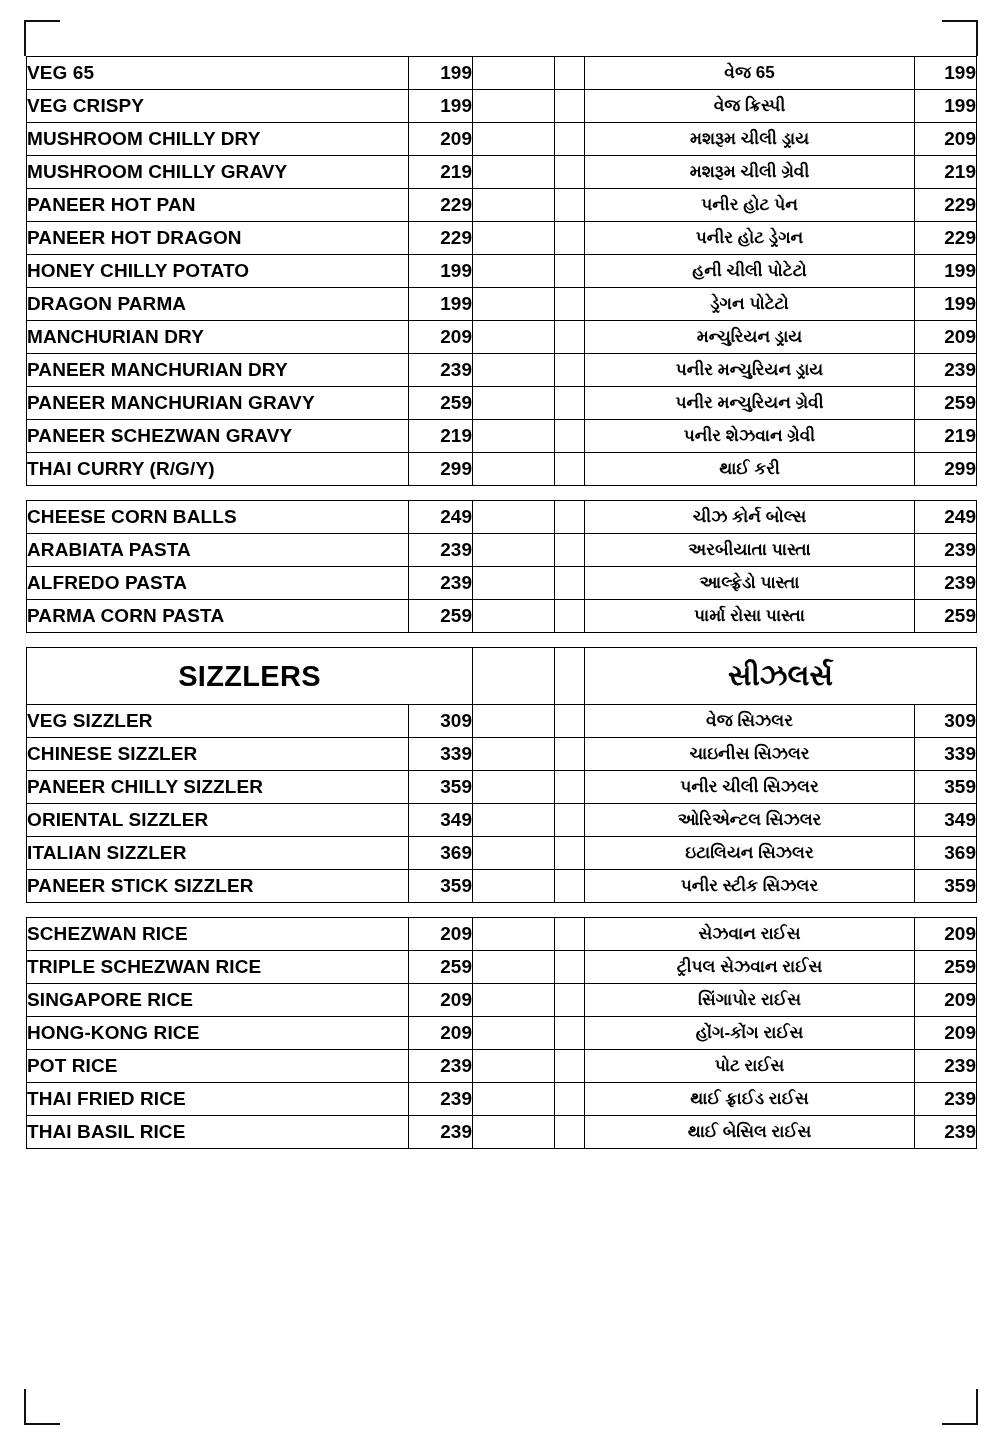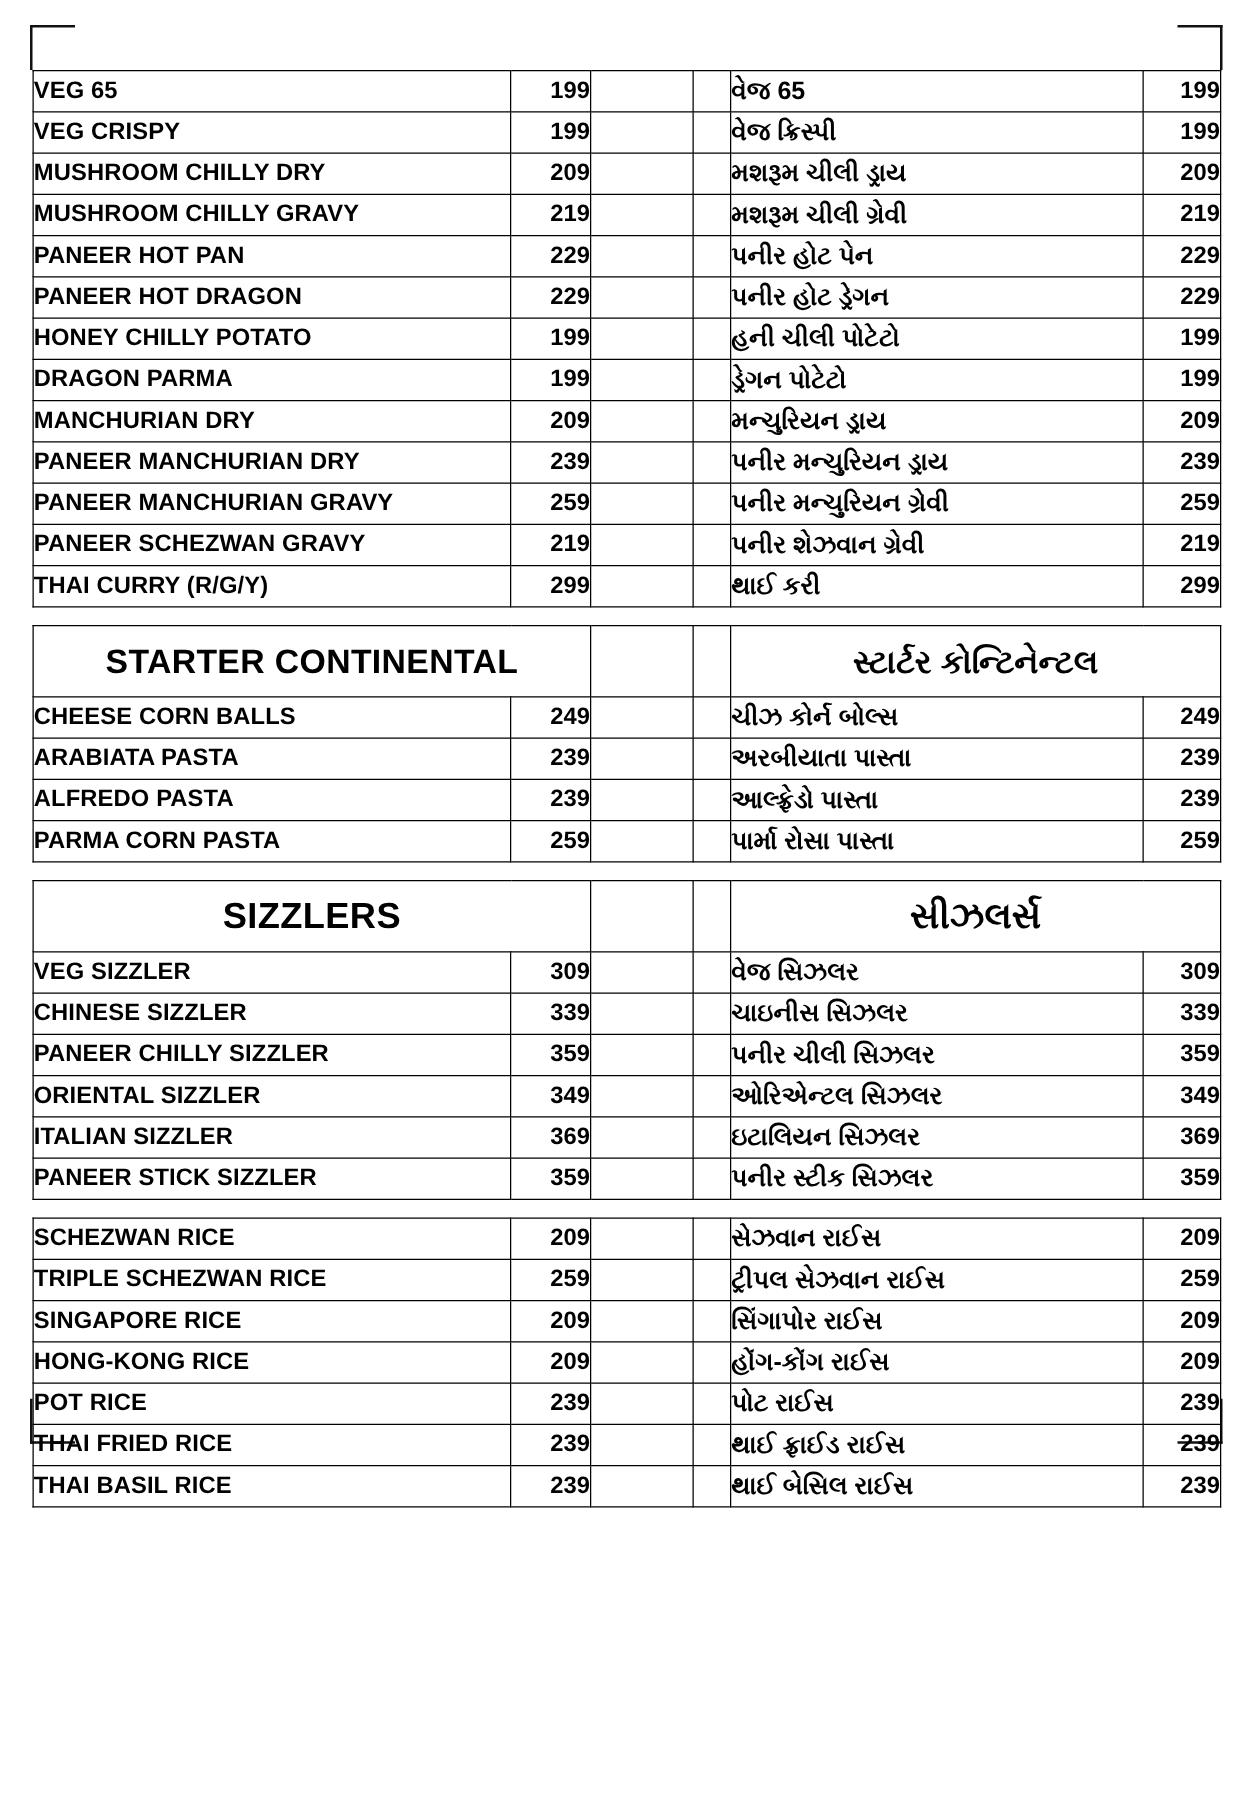--- a/index.html
+++ b/index.html
@@ -12,21 +12,21 @@
     height: 1443px;
     font-family: "Liberation Sans", sans-serif;
     color: #000000;
     position: relative;
     overflow: hidden;
   }
   .page {
     position: absolute;
     left: 0; top: 0;
     width: 1002px;
-    height: 1173px;
+    height: 1443px;
   }
   
   .crop {
     position: absolute;
     border-color: #111;
     border-style: solid;
     width: 34px;
     height: 34px;
   }
   .crop.tl { left: 24px;  top: 20px;  border-width: 2px 0 0 2px; }
@@ -66,24 +66,25 @@
     letter-spacing: 0.1px;
     white-space: nowrap;
   }
   .price {
     font-size: 19px;
     font-weight: bold;
     text-align: right;
     padding-right: 9px;
   }
   .gu-name {
-    font-size: 20px;
+    font-size: 17px;
     font-weight: bold;
     padding-left: 9px;
     white-space: nowrap;
+    text-align: center;
   }
   .blank { }
 
   
   tr.spacer td {
     border: none;
     height: 14px;
   }
 
   
@@ -234,26 +235,20 @@
             <td class="price">299</td>
           </tr>
           <tr class="spacer">
             <td></td>
             <td></td>
             <td></td>
             <td></td>
             <td></td>
             <td></td>
           </tr>
-          <tr class="header hdr-block-tall">
-            <td class="hdr-en small" colspan="2">STARTER CONTINENTAL</td>
-            <td class="blank"></td>
-            <td class="blank"></td>
-            <td class="hdr-gu small" colspan="2">સ્ટાર્ટર કોન્ટિનેન્ટલ</td>
-          </tr>
           <tr>
             <td class="en-name">CHEESE CORN BALLS</td>
             <td class="price">249</td>
             <td class="blank"></td>
             <td class="blank"></td>
             <td class="gu-name">ચીઝ કોર્ન બોલ્સ</td>
             <td class="price">249</td>
           </tr>
           <tr>
             <td class="en-name">ARABIATA PASTA</td>

